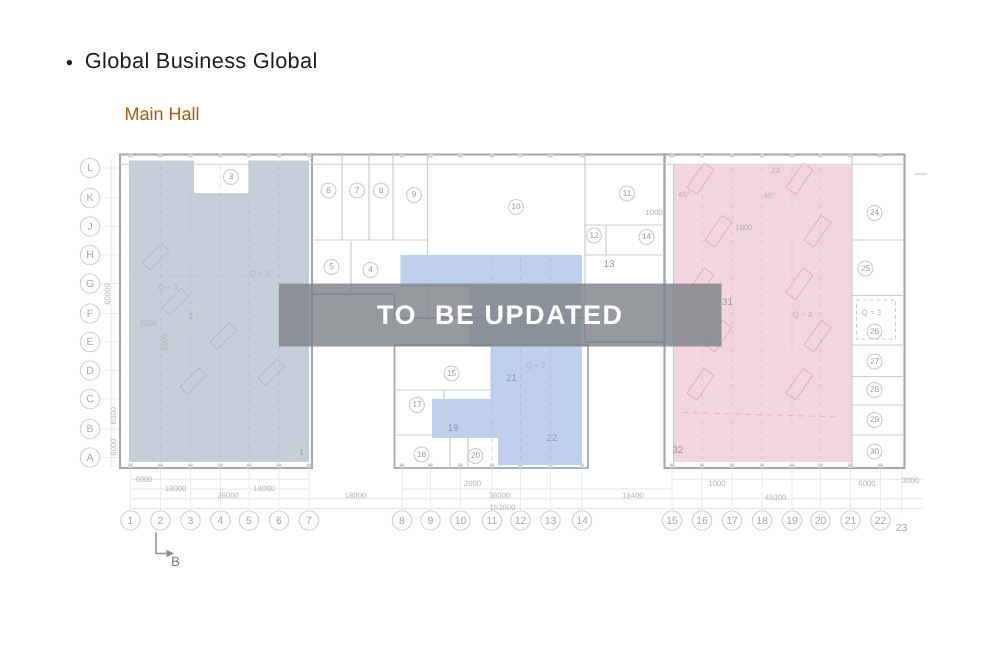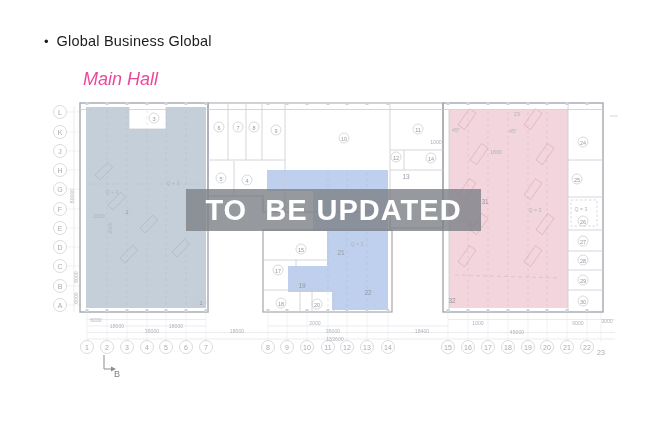--- a/index.html
+++ b/index.html
@@ -1,25 +1,25 @@
 <!DOCTYPE html>
 <html><head>
 <meta charset="utf-8">
 <style>
   html,body{margin:0;padding:0;background:#fff;}
   .stage{position:relative;width:660px;height:440px;background:#ffffff;overflow:hidden;
          font-family:"Liberation Sans",sans-serif;}
   .title-row{position:absolute;left:44px;top:33px;display:flex;align-items:center;gap:8px;z-index:4;}
   .title-bullet{font-size:13px;color:#1c1c1e;line-height:1;}
   .title-text{font-size:14.5px;color:#1c1c1e;letter-spacing:.2px;}
-  .subtitle{position:absolute;left:83px;top:69px;font-size:18px;color:#ec4899;z-index:4;font-style:italic;}
+  .subtitle{position:absolute;left:83px;top:69px;font-size:12px;color:#a16207;z-index:4;}
   .plan-svg{position:absolute;left:0;top:0;z-index:1;}
   .watermark{position:absolute;left:186px;top:189px;width:295px;height:42px;z-index:5;
              background:rgba(127,131,137,0.82);color:#ffffff;display:flex;align-items:center;
-             justify-content:center;font-size:29px;font-weight:bold;letter-spacing:1px;white-space:pre;}
+             justify-content:center;font-size:18px;font-weight:bold;letter-spacing:1px;white-space:pre;}
 </style>
 </head>
 <body>
 
 <div class="stage">
 
   <div class="title-row">
     <span class="title-bullet">•</span>
     <span class="title-text">Global Business Global</span>
   </div>

